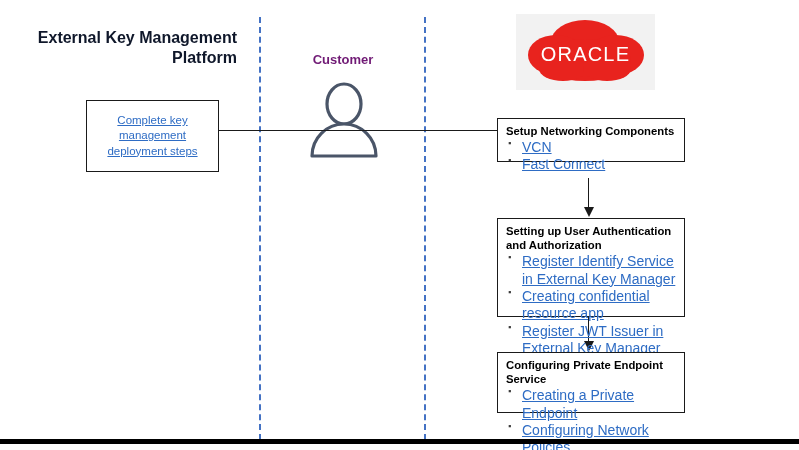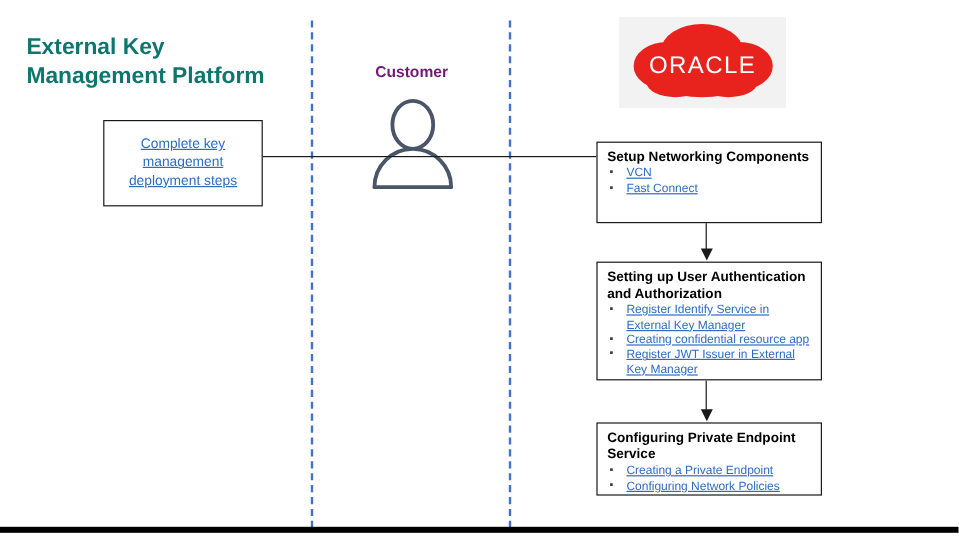--- a/index.html
+++ b/index.html
@@ -28,25 +28,25 @@
   }
   #lane-divider-1 { left: 259px; }
   #lane-divider-2 { left: 424px; }
 
   
   #platform-title {
     position: absolute;
     left: 22px;
     top: 28px;
     width: 215px;
-    font-size: 19px;
+    font-size: 16px;
     font-weight: bold;
-    color: #0f766e;
+    color: #0f172a;
     line-height: 1.25;
-    text-align: left;
+    text-align: right;
   }
 
   #customer-title {
     position: absolute;
     left: 288px;
     top: 52px;
     width: 110px;
     text-align: center;
     font-size: 13px;
     font-weight: bold;
@@ -73,21 +73,21 @@
   }
   #box-complete-key .link-block {
     text-align: center;
     font-size: 11.5px;
     line-height: 1.32;
     color: #2E6CC4;
     text-decoration: underline;
     padding: 0 8px;
   }
 
-  #box-networking { left: 497px; top: 118px;  width: 188px; height: 68px; }
+  #box-networking { left: 497px; top: 118px;  width: 188px; height: 44px; }
   #box-auth       { left: 497px; top: 218px;  width: 188px; height: 99px; }
   #box-endpoint   { left: 497px; top: 352px;  width: 188px; height: 61px; }
 
   .box-inner {
     padding: 5px 6px 4px 8px;
   }
   .box-heading {
     font-size: 11.3px;
     font-weight: bold;
     color: #000000;
@@ -95,21 +95,21 @@
     margin-bottom: 1px;
   }
   .bullet-list {
     list-style: none;
     margin: 0;
     padding: 0;
   }
   .bullet-list li {
     position: relative;
     padding-left: 16px;
-    font-size: 10px;
+    font-size: 14px;
     line-height: 1.24;
     margin-bottom: 0px;
   }
   .bullet-list li::before {
     content: "\25AA";
     position: absolute;
     left: 2px;
     top: -1px;
     font-size: 9px;
     color: #3a3a3a;

